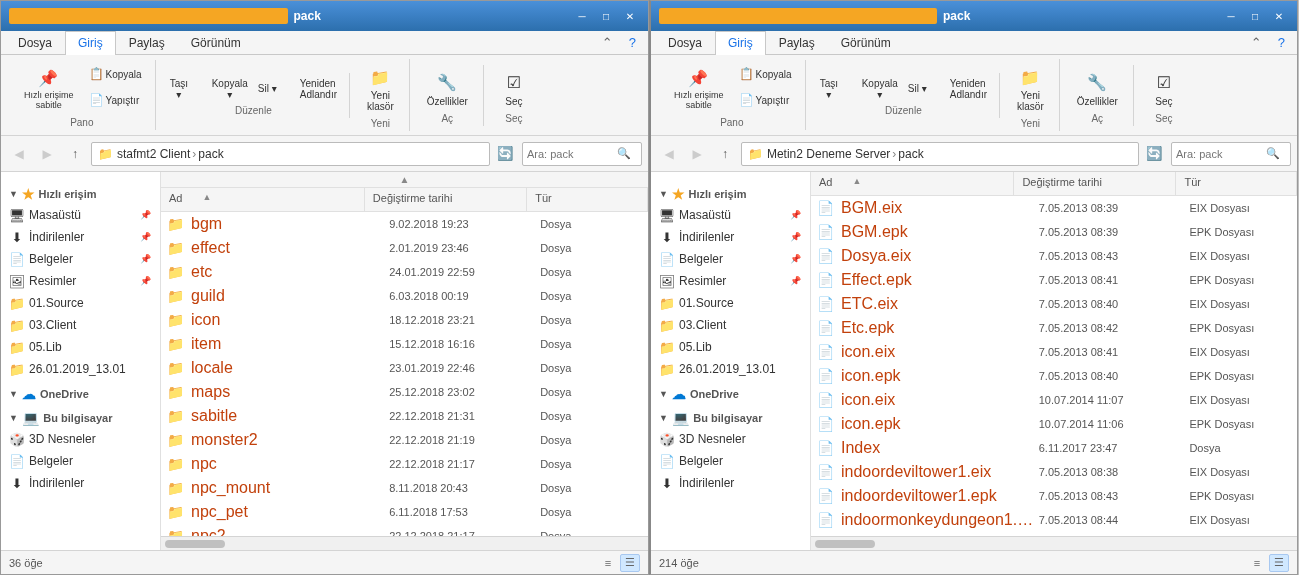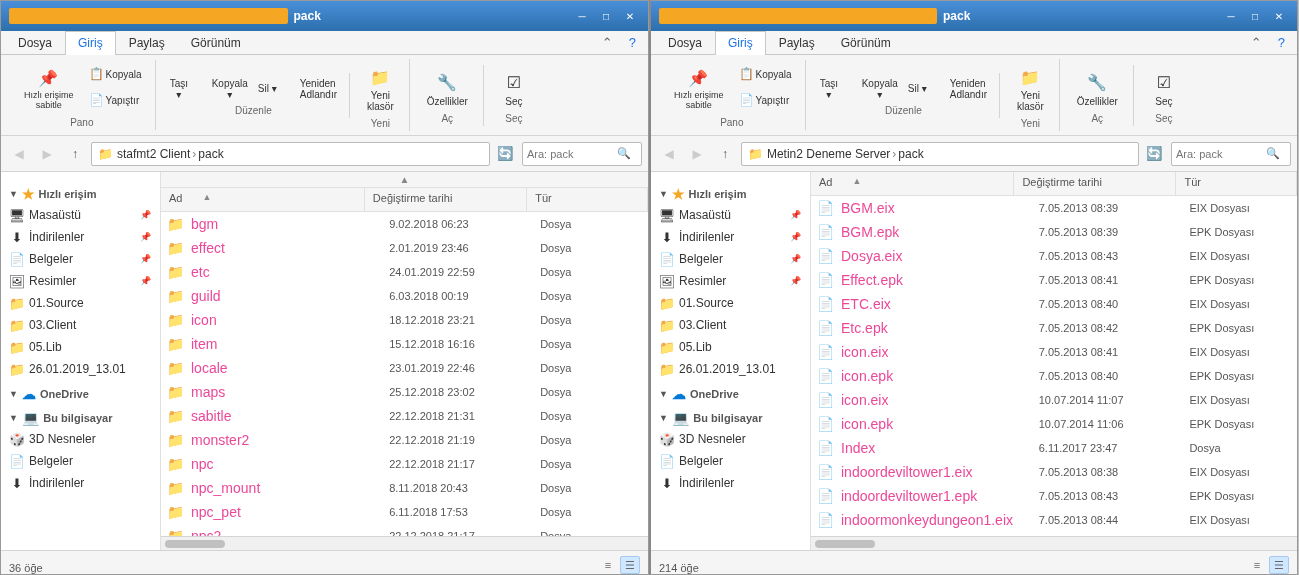--- a/index.html
+++ b/index.html
@@ -53,35 +53,35 @@
     .file-list-header { display: flex; background: #f5f5f5; border-bottom: 1px solid #e0e0e0; padding: 0; min-height: 24px; }
     .col-header { padding: 4px 8px; font-size: 11px; color: #555; cursor: pointer; user-select: none; border-right: 1px solid #e0e0e0; display: flex; align-items: flex-start; gap: 20px; }
     .col-name { flex: 1.8; }
     .col-date { flex: 1.4; }
     .col-type { flex: 1; }
     .col-sort { color: #888; font-size: 9px; }
 
     .file-list { flex: 1; overflow-y: auto; background: white; }
     .file-row { display: flex; align-items: center; padding: 2px 0; cursor: pointer; border-bottom: 1px solid transparent; min-height: 24px; }
     .file-icon { width: 30px; display: flex; align-items: center; justify-content: center; font-size: 14px; flex-shrink: 0; }
-    .file-name { flex: 1.8; font-size: 14px; color: #ec4899; padding-right: 4px; white-space: nowrap; overflow: hidden; text-overflow: ellipsis; }
+    .file-name { flex: 1.8; font-size: 16px; color: #c2410c; padding-right: 4px; white-space: nowrap; overflow: hidden; text-overflow: ellipsis; }
     .file-date { flex: 1.4; font-size: 11px; color: #555; white-space: nowrap; }
     .file-type { flex: 1; font-size: 11px; color: #555; }
 
     
     .file-list::-webkit-scrollbar { width: 12px; }
     .file-list::-webkit-scrollbar-track { background: #f0f0f0; }
     .file-list::-webkit-scrollbar-thumb { background: #c0c0c0; border: 2px solid #f0f0f0; border-radius: 4px; }
 
     .sidebar::-webkit-scrollbar { width: 8px; }
     .sidebar::-webkit-scrollbar-track { background: #f0f0f0; }
     .sidebar::-webkit-scrollbar-thumb { background: #c0c0c0; border-radius: 4px; }
 
     
-    .status-bar { height: 24px; background: #f5f5f5; border-top: 1px solid #d4d4d4; display: flex; align-items: flex-end; padding: 0 8px; font-size: 11px; color: #555; justify-content: space-between; }
+    .status-bar { height: 24px; background: #f5f5f5; border-top: 1px solid #d4d4d4; display: flex; align-items: center; padding: 0 8px; font-size: 11px; color: #555; justify-content: space-between; }
     .status-views { display: flex; gap: 2px; }
     .view-btn { width: 20px; height: 18px; border: 1px solid transparent; border-radius: 2px; background: none; cursor: pointer; display: flex; align-items: center; justify-content: center; font-size: 11px; color: #666; }
     .view-btn.active { background: #d0e8ff; border-color: #a8c8f0; }
 
     
     .h-scroll { height: 14px; background: #f0f0f0; border-top: 1px solid #d4d4d4; display: flex; align-items: center; padding: 2px 4px; }
     .h-scroll-thumb { height: 8px; width: 60px; background: #c0c0c0; border-radius: 4px; }
 
     .folder-icon { color: #f5a623; }
 
@@ -278,21 +278,21 @@
           <span>Değiştirme tarihi</span>
         </div>
         <div class="col-header col-type">
           <span>Tür</span>
         </div>
       </div>
       <div class="file-list" id="file-list-left">
       <div class="file-row">
             <div class="file-icon">📁</div>
             <div class="file-name">bgm</div>
-            <div class="file-date">9.02.2018 06:23</div>
+            <div class="file-date">9.02.2018 19:23</div>
             <div class="file-type">Dosya</div>
           </div>
           <div class="file-row">
             <div class="file-icon">📁</div>
             <div class="file-name">effect</div>
             <div class="file-date">2.01.2019 23:46</div>
             <div class="file-type">Dosya</div>
           </div>
           <div class="file-row">
             <div class="file-icon">📁</div>

